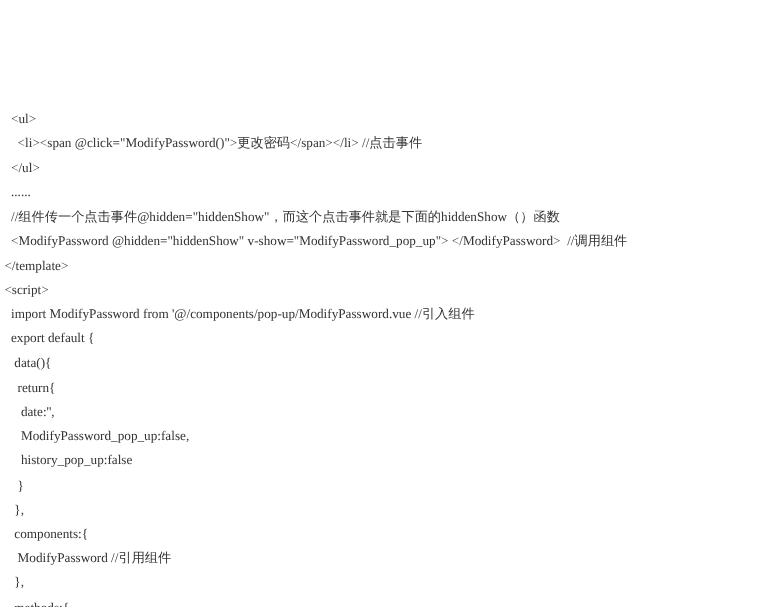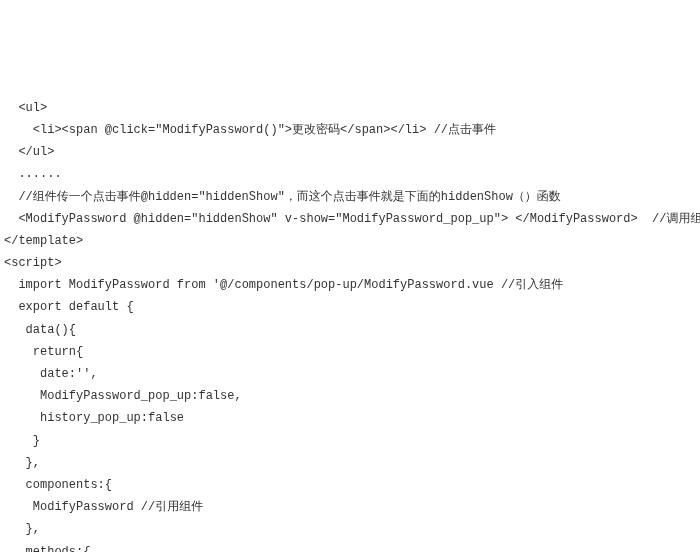--- a/index.html
+++ b/index.html
@@ -14,20 +14,21 @@
       font-family: 'Courier New', 'SimSun', monospace;
       font-size: 12px;
       line-height: 1.85;
       color: #333333;
       padding: 8px 4px;
       white-space: pre;
       overflow: hidden;
     }
     .code-line {
       display: block;
+      font-family: Liberation Serif, serif;
     }
   </style>
 </head>
 <body>
 
 
 
 <div><span class="code-line">  &lt;ul&gt;</span><span class="code-line">    &lt;li&gt;&lt;span @click="ModifyPassword()"&gt;更改密码&lt;/span&gt;&lt;/li&gt; //点击事件</span><span class="code-line">  &lt;/ul&gt;</span><span class="code-line">  ......</span><span class="code-line">  //组件传一个点击事件@hidden="hiddenShow"，而这个点击事件就是下面的hiddenShow（）函数</span><span class="code-line">  &lt;ModifyPassword @hidden="hiddenShow" v-show="ModifyPassword_pop_up"&gt; &lt;/ModifyPassword&gt;  //调用组件</span><span class="code-line">&lt;/template&gt;</span><span class="code-line">&lt;script&gt;</span><span class="code-line">  import ModifyPassword from '@/components/pop-up/ModifyPassword.vue //引入组件</span><span class="code-line">  export default {</span><span class="code-line">   data(){</span><span class="code-line">    return{</span><span class="code-line">     date:'',</span><span class="code-line">     ModifyPassword_pop_up:false,</span><span class="code-line">     history_pop_up:false</span><span class="code-line">    }</span><span class="code-line">   },</span><span class="code-line">   components:{</span><span class="code-line">    ModifyPassword //引用组件</span><span class="code-line">   },</span><span class="code-line">   methods:{</span></div>
 
 

